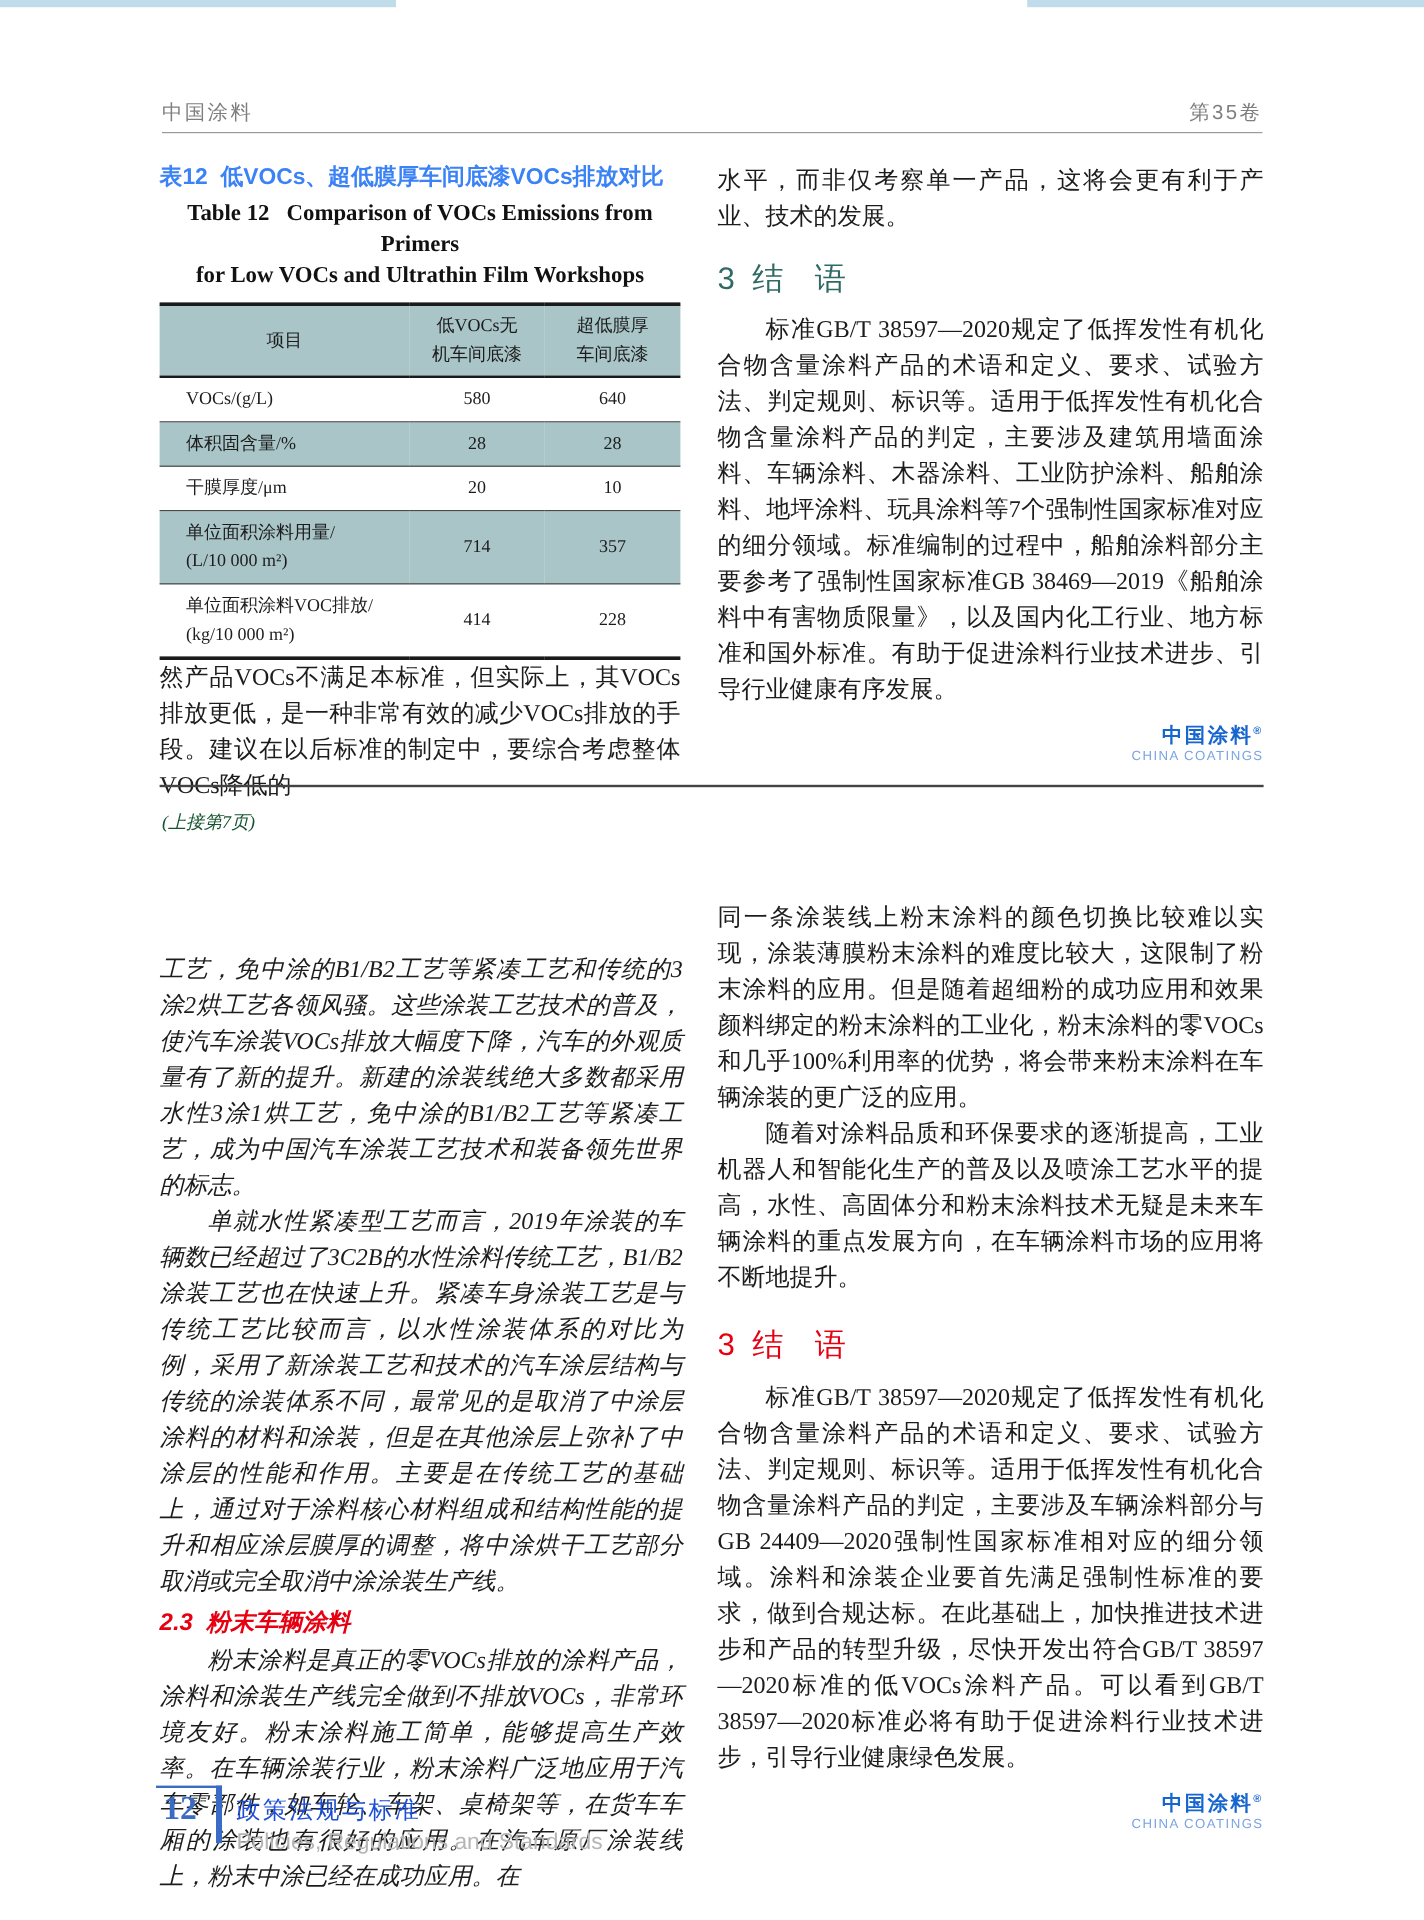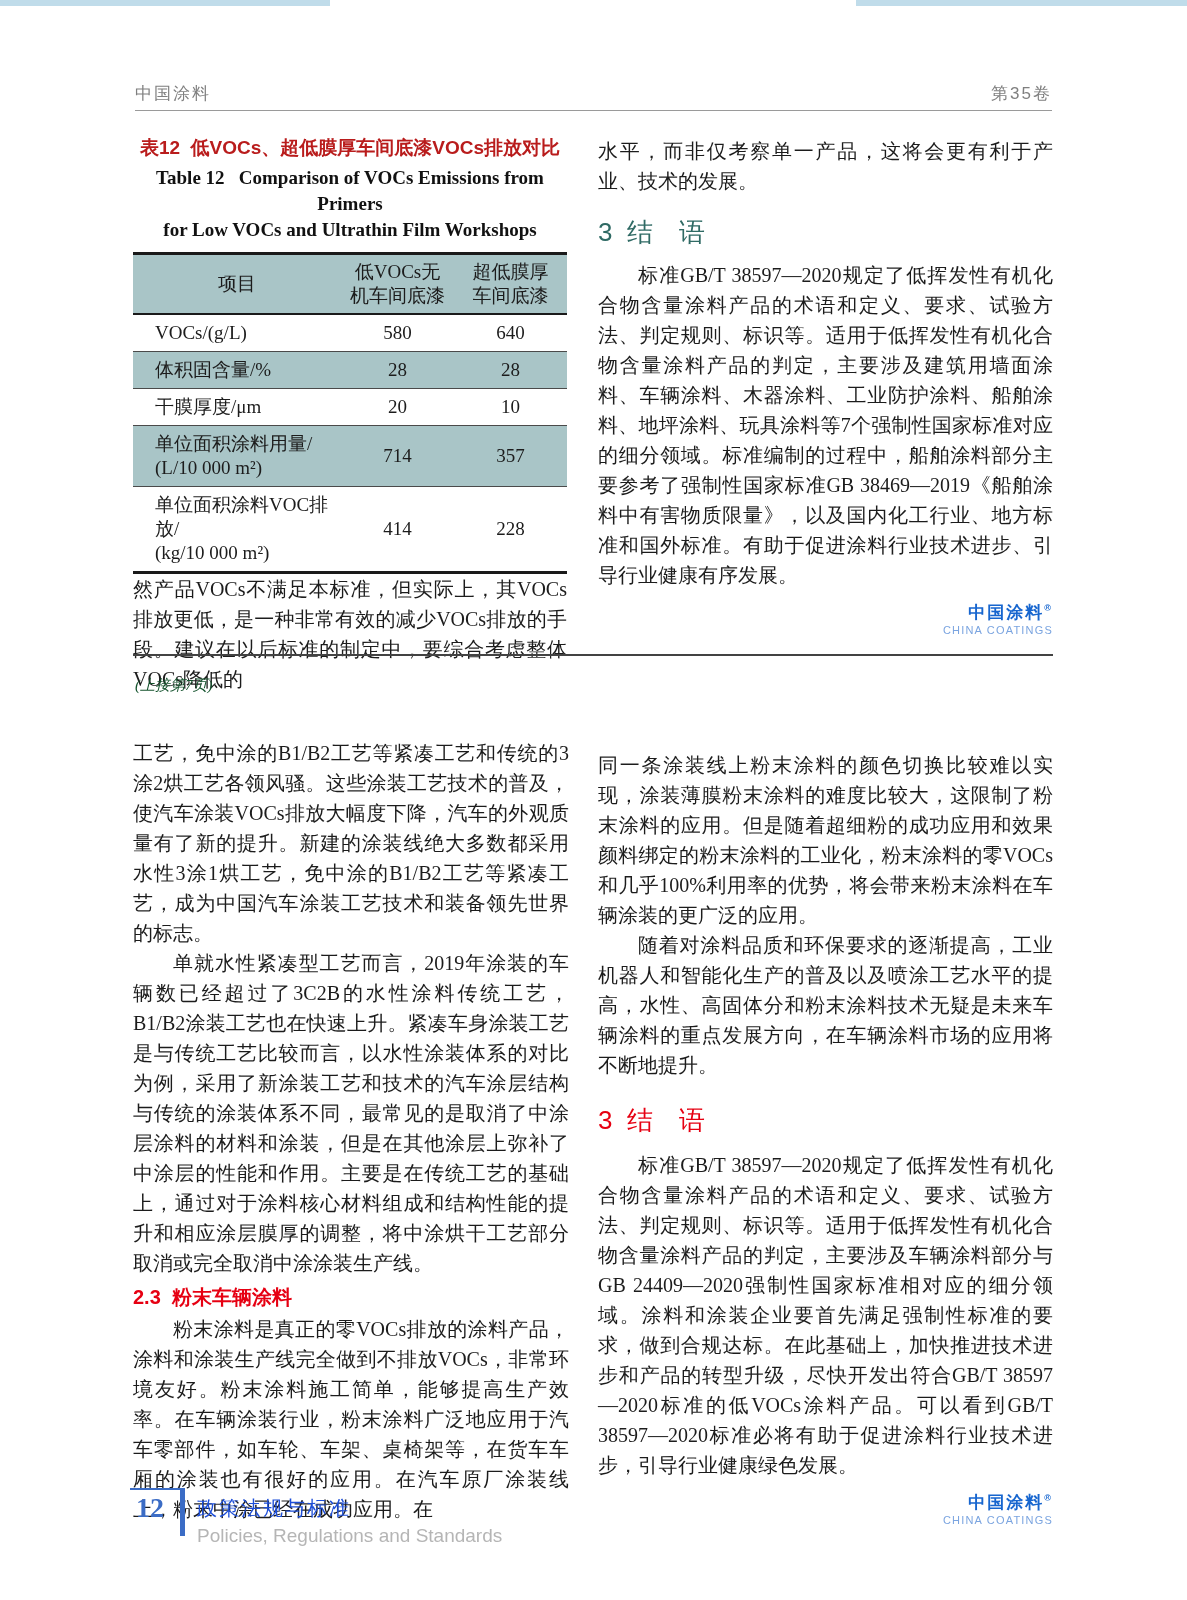--- a/index.html
+++ b/index.html
@@ -18,29 +18,29 @@
                 justify-content:space-between;font-size:17px;color:#7f7f7f;letter-spacing:2px;}
   .head-rule{position:absolute;left:135px;top:110px;width:917px;height:1px;background:#9a9a9a;}
 
   
   .col{position:absolute;text-align:justify;font-size:20px;line-height:30px;}
   .col p{margin:0;}
   .indent{text-indent:2em;}
 
   .top-left{left:133px;top:136px;width:434px;}
   .top-right{left:598px;top:136px;width:455px;}
-  .bot-left{left:133px;top:738px;width:436px;}
+  .bot-left{left:133px;top:793px;width:436px;font-style:italic;}
   .bot-right{left:598px;top:750px;width:455px;}
 
   
-  .cap-cn{text-align:center;font-weight:bold;font-size:19px;line-height:24px;color:#b91c1c;}
+  .cap-cn{font-weight:bold;font-size:19px;line-height:24px;color:#3b82f6;}
   .cap-en{text-align:center;font-weight:bold;font-size:19px;line-height:26px;margin-top:5px;color:#111;}
 
   
-  table.vocs{width:100%;border-collapse:collapse;margin-top:9px;font-size:19px;line-height:24px;
+  table.vocs{width:100%;border-collapse:collapse;margin-top:9px;font-size:15px;line-height:24px;
              border-top:3px solid #1a1a1a;border-bottom:3px solid #1a1a1a;}
   table.vocs th,table.vocs td{padding:6px 4px;font-weight:normal;}
   table.vocs thead tr{background:#a9c5c7;border-bottom:2px solid #1a1a1a;}
   table.vocs thead th{white-space:pre-line;text-align:center;padding:5px 2px;}
   table.vocs tbody tr{border-bottom:1px solid #4a4a4a;}
   table.vocs tbody tr:last-child{border-bottom:none;}
   table.vocs tbody tr.shade{background:#a9c5c7;}
   table.vocs td.item{text-align:left;padding-left:22px;white-space:pre-line;}
   table.vocs td.num{text-align:center;width:105px;}
 

